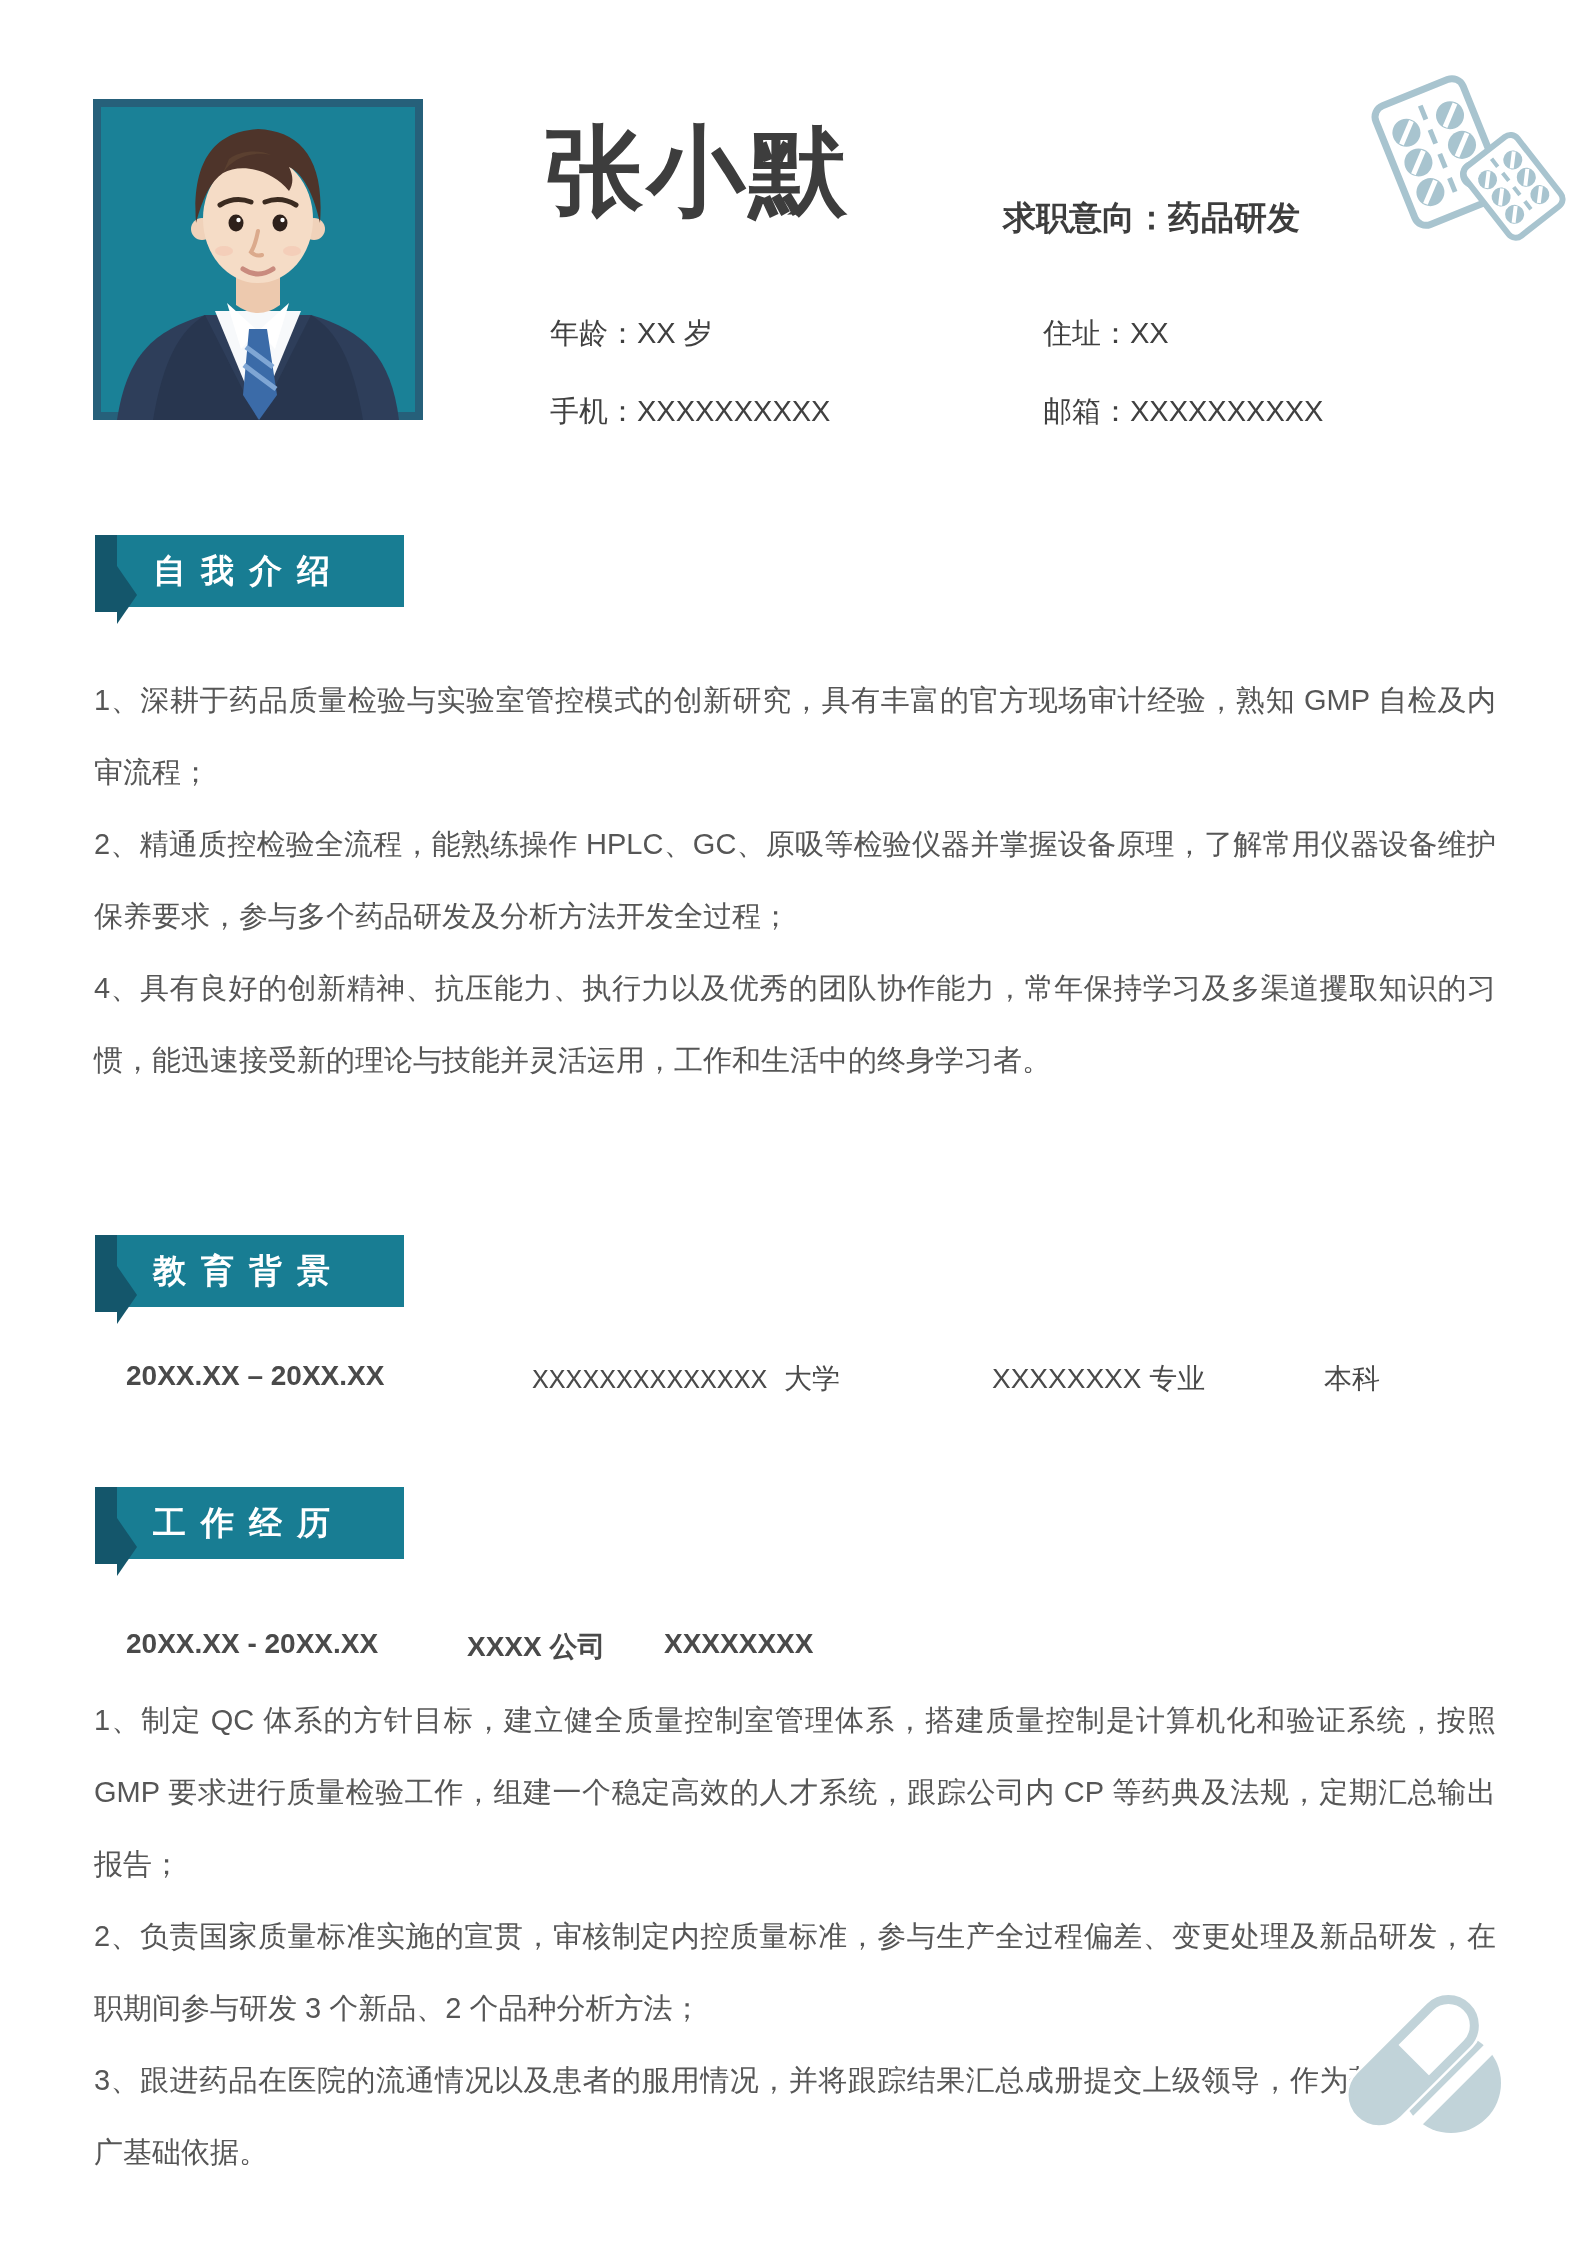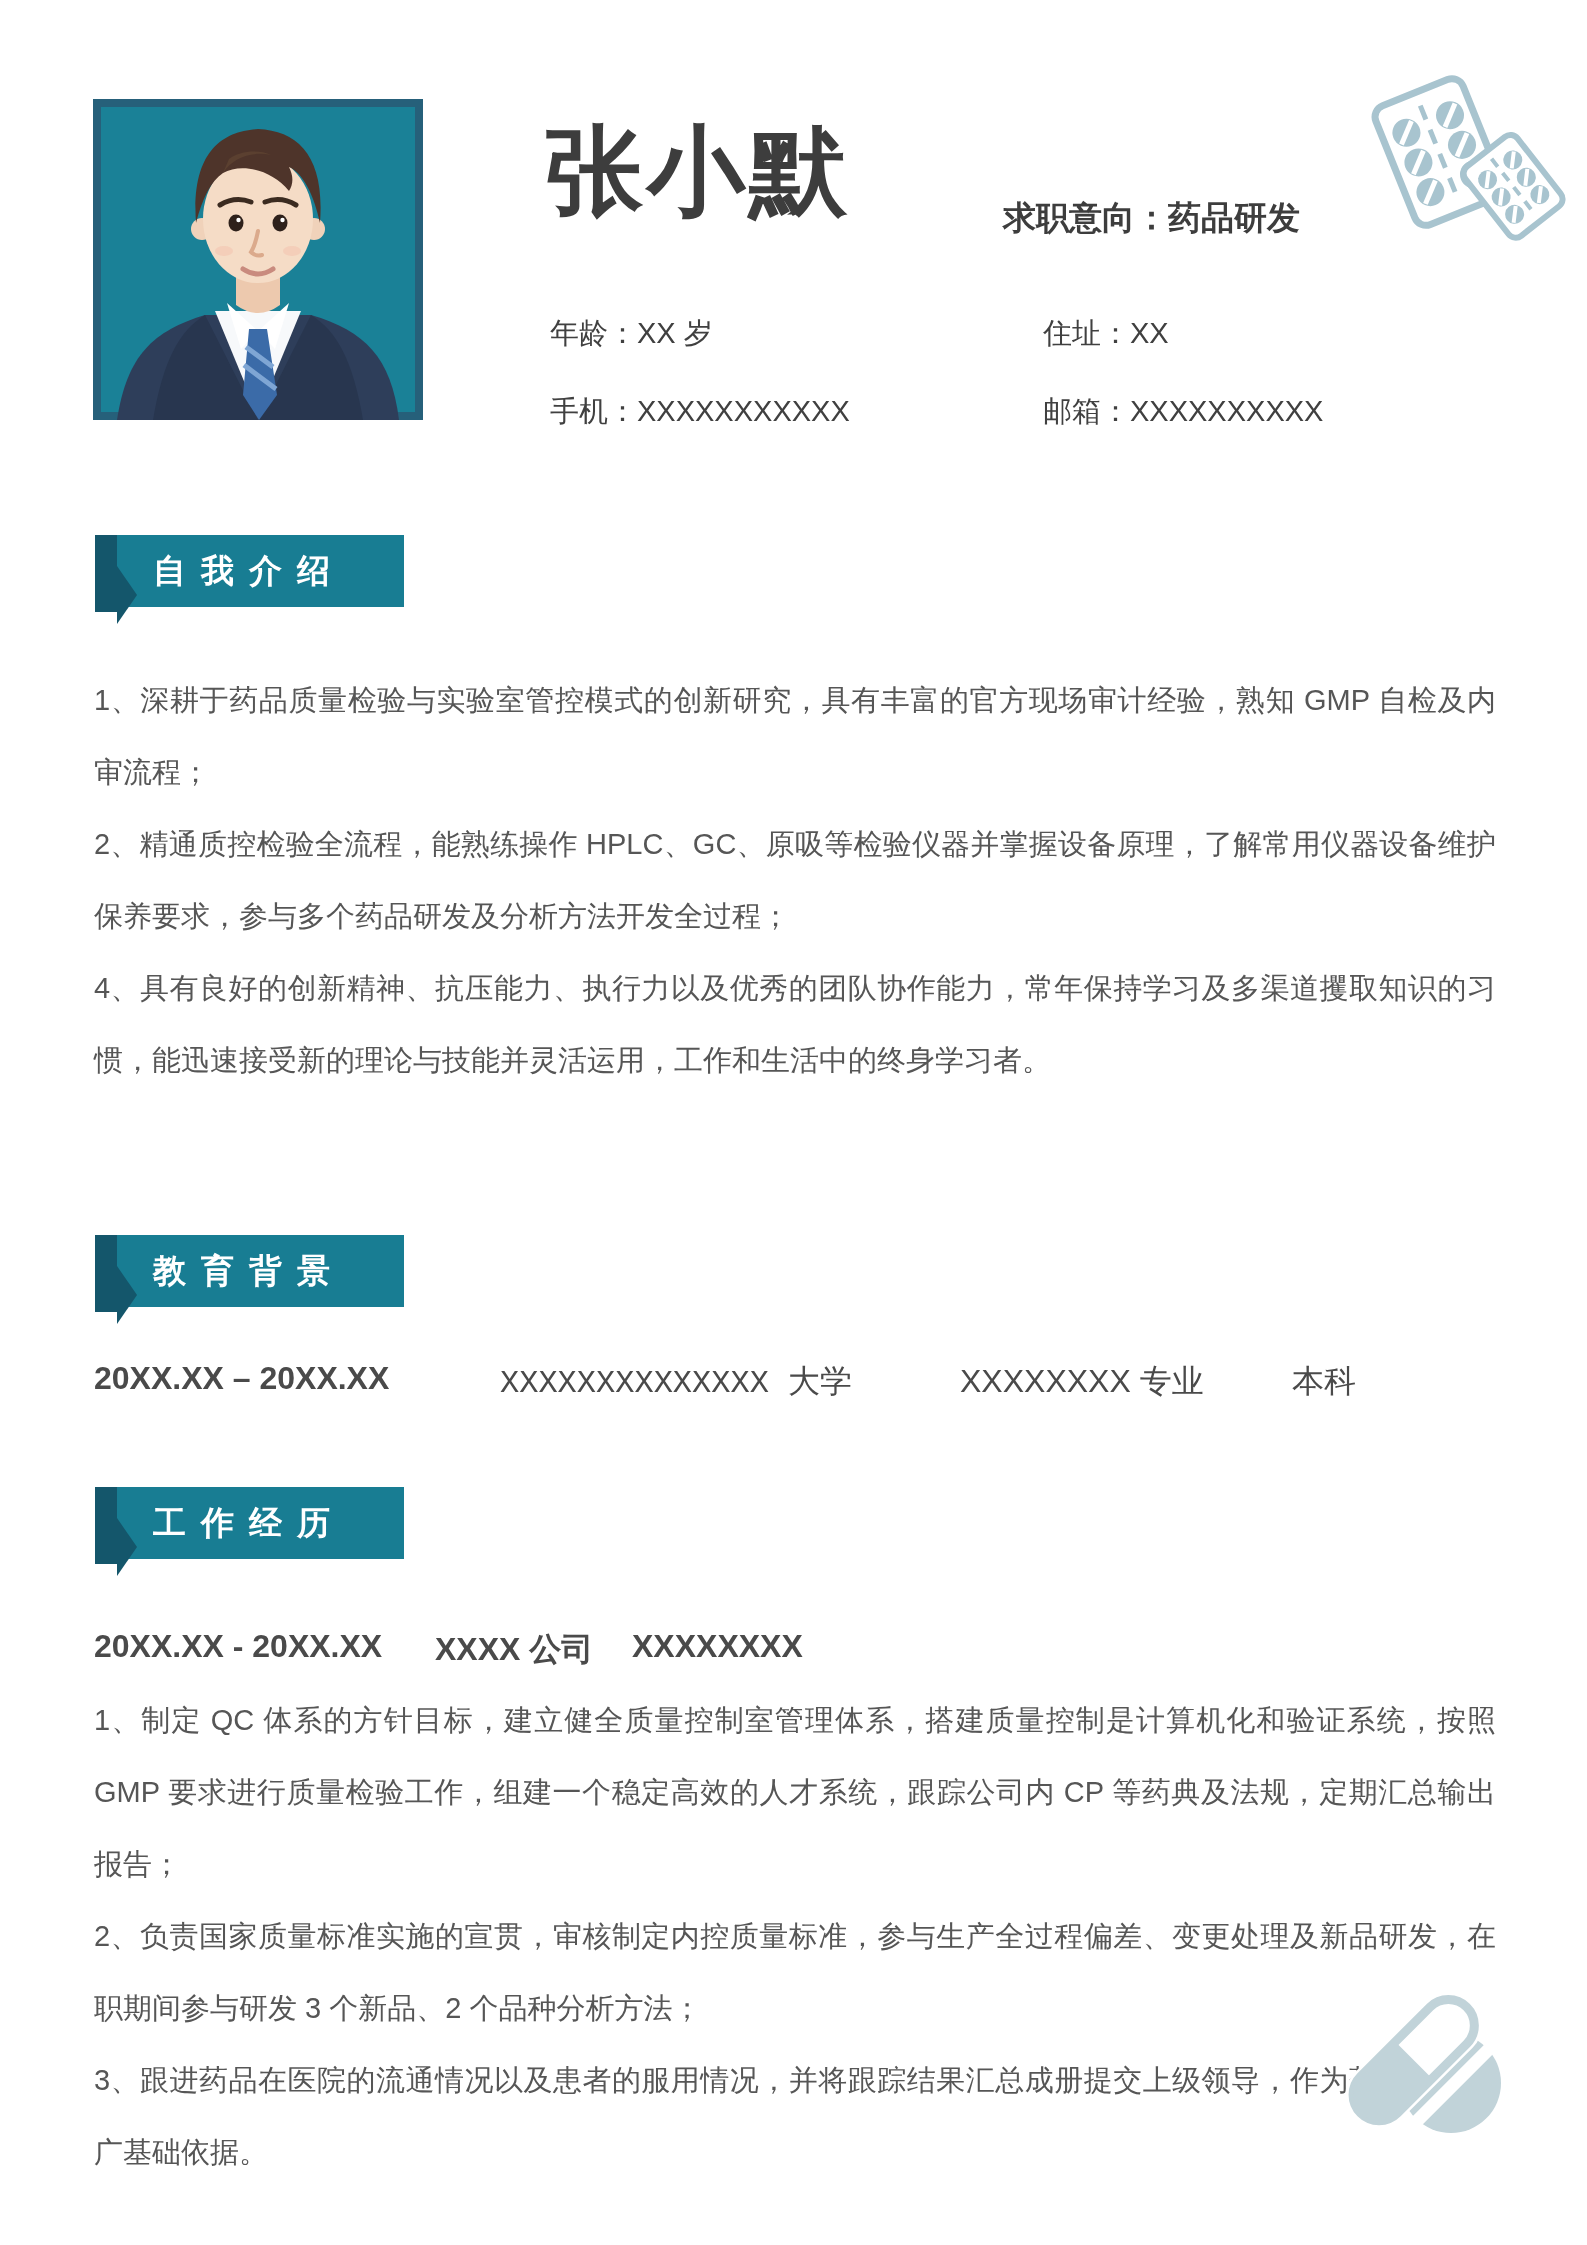--- a/index.html
+++ b/index.html
@@ -62,21 +62,21 @@
     font-size:29px;color:#565656;line-height:72px;
     text-align:justify;
   }
   .para-block p{margin:0;}
   .intro-block{top:664px;}
   .work-block{top:1684px;}
   
   .edu-row,.work-row{position:absolute;left:0;width:1587px;white-space:nowrap;}
   .edu-row{top:1360px;}
   .work-row{top:1628px;}
-  .row-field{position:absolute;font-size:32px;color:#4a4a4a;white-space:nowrap;}
+  .row-field{position:absolute;font-size:28px;color:#4a4a4a;white-space:nowrap;margin-left:32px;}
   .f-bold{font-weight:bold;}
   .e-period{left:94px;}
   .e-school{left:500px;font-family:Liberation Mono, monospace;}
   .e-major{left:960px;}
   .e-degree{left:1292px;}
   .w-period{left:94px;}
   .w-company{left:435px;}
   .w-position{left:632px;}
 </style>
 </head>
@@ -122,21 +122,21 @@
     <path d="M150,170 q15,10 30,0" stroke="#C98B7E" stroke-width="5" fill="none" stroke-linecap="round"></path>
     <ellipse cx="131" cy="152" rx="9" ry="5" fill="#F3C7B4" opacity="0.7"></ellipse>
     <ellipse cx="199" cy="152" rx="9" ry="5" fill="#F3C7B4" opacity="0.7"></ellipse>
   </svg>
 
   <div class="name">张小默</div>
   <div class="job-intention">求职意向：药品研发</div>
 
   <div class="contact-item c-age">年龄：XX 岁</div>
   <div class="contact-item c-address">住址：XX</div>
-  <div class="contact-item c-phone">手机：XXXXXXXXXXX</div>
+  <div class="contact-item c-phone">手机：XXXXXXXXXX</div>
   <div class="contact-item c-email">邮箱：XXXXXXXXXX</div>
 
   <svg class="pills-icon" viewBox="0 0 195 190">
     <g transform="rotate(-22 91 82)" stroke="#A8C4CF" fill="none">
       <rect x="44" y="18" width="94" height="128" rx="12" stroke-width="7" fill="#ffffff"></rect>
       <line x1="91" y1="32" x2="91" y2="132" stroke-width="5" stroke-dasharray="15 11"></line>
       <g fill="#A8C4CF" stroke="none">
         <circle cx="68" cy="52" r="14"></circle>
           <circle cx="115" cy="52" r="14"></circle>
         <circle cx="68" cy="84" r="14"></circle>

